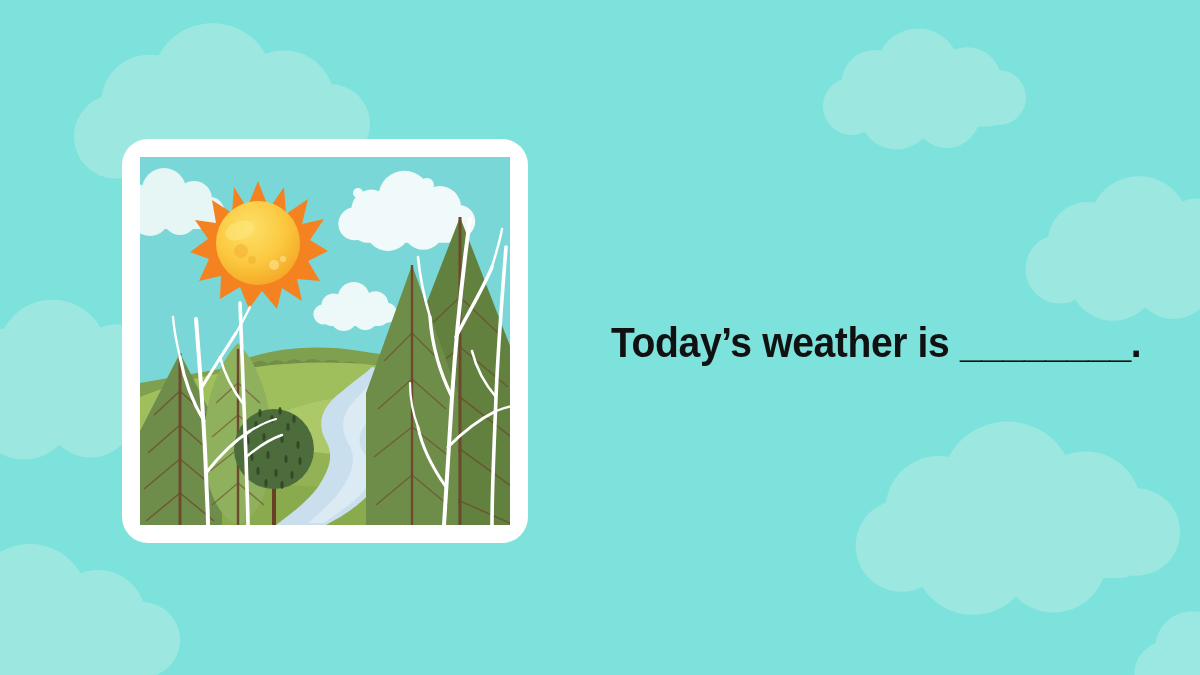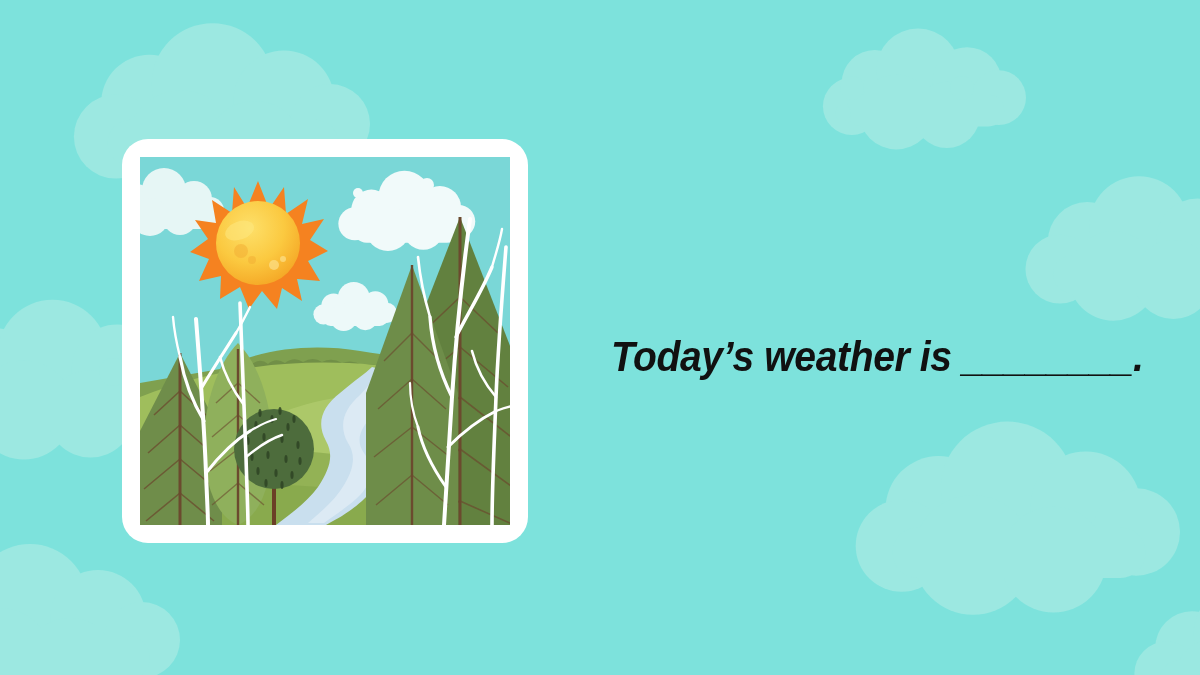--- a/index.html
+++ b/index.html
@@ -57,23 +57,22 @@
   }
 
   
   #caption {
     position: absolute;
     left: 611px;
     top: 322px;
     width: 520px;
     height: 56px;
     display: flex;
-    align-items: flex-end;
+    align-items: flex-start;
     white-space: nowrap;
-    font-style: italic;
   }
   #caption-text {
     font-family: "Liberation Sans Narrow", "Liberation Sans", sans-serif;
     font-weight: bold;
     font-size: 42px;
     letter-spacing: -0.4px;
     color: #111111;
     line-height: 1;
     transform: scaleX(0.93);
     transform-origin: left center;

